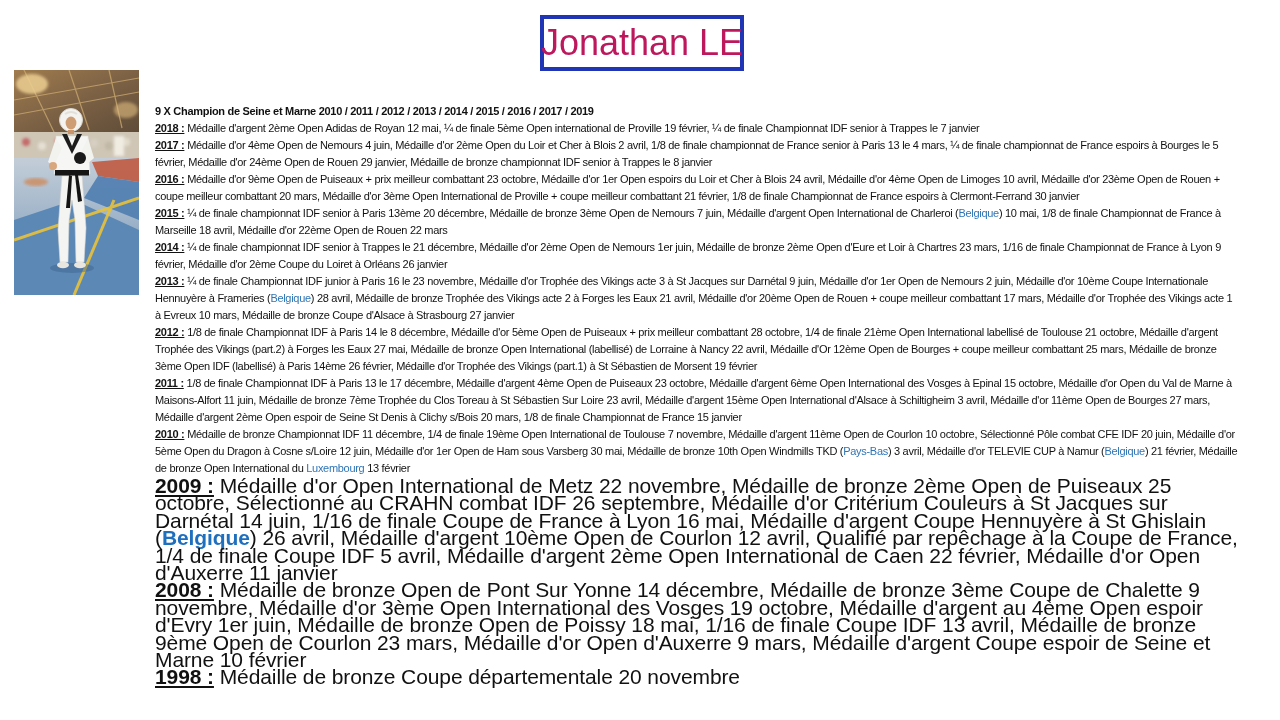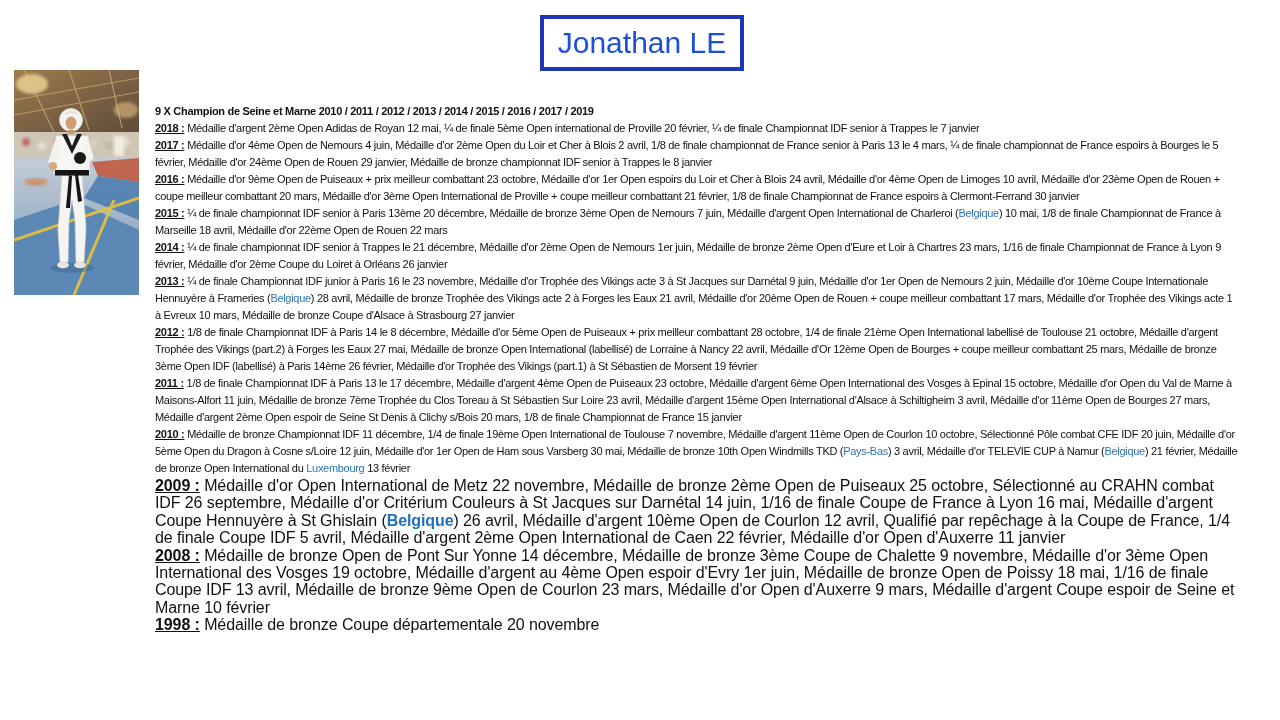--- a/index.html
+++ b/index.html
@@ -14,41 +14,41 @@
   .slide{position:absolute;left:0;top:0;width:1280px;height:720px;background:#fff;}
 
   
   .title-box{
     position:absolute;left:540px;top:15px;width:204px;height:56px;
     border:4px solid #1f35b5;background:#fff;
     display:flex;align-items:center;justify-content:center;
     box-sizing:border-box;
   }
   .title-box span{
-    font-size:30px;color:#1d4ed8;letter-spacing:0px;white-space:nowrap;
+    font-size:36px;color:#be185d;letter-spacing:0px;white-space:nowrap;
   }
 
   
   .photo{
     position:absolute;left:14px;top:70px;width:125px;height:225px;
     overflow:hidden;background:#9aa7b5;
   }
   .photo svg{display:block;}
 
   
   .content{
     position:absolute;left:155px;top:103px;width:1085px;
   }
   p{margin:0;padding:0;}
   .narrow{
     font-size:11px;line-height:17px;letter-spacing:-0.3px;
     font-family:"Liberation Sans",sans-serif;
   }
   .wide{
-    font-size:16px;line-height:17.4px;letter-spacing:-0.1px;
+    font-size:21px;line-height:17.4px;letter-spacing:-0.1px;
     font-family:"Liberation Sans",sans-serif;
   }
   .bold{font-weight:bold;}
   .year{font-weight:bold;}
   .year u{text-decoration:underline;}
   .lnk{color:#2E74B5;cursor:pointer;text-align:right;}
   .lnk.bold{color:#1F6FBF;}
   .hdr{white-space:pre-wrap;}
 </style>
 </head>
@@ -134,21 +134,21 @@
         <ellipse cx="57" cy="53" rx="5.4" ry="6.4" fill="#cf9d74"></ellipse>
         <path d="M51,44 Q57,40 63,44" stroke="#e3e0d8" stroke-width="2" fill="none"></path>
         <rect x="54" y="60" width="6" height="4" fill="#c8946c"></rect>
       </g>
     </svg>
   </div>
 
   <div class="content">
     <p class="narrow hdr bold">9 X Champion de Seine et Marne 2010 / 2011 / 2012 / 2013 / 2014 / 2015 / 2016 / 2017 / 2019</p>
     <div id="records">
-        <p class="rec narrow"><span class="year"><u>2018 :</u> </span><span>Médaille d'argent 2ème Open Adidas de Royan 12 mai, ¼ de finale 5ème Open international de Proville 20 février, ¼ de finale Championnat IDF senior à Trappes le 7 janvier</span></p>
+        <p class="rec narrow"><span class="year"><u>2018 :</u> </span><span>Médaille d'argent 2ème Open Adidas de Royan 12 mai, ¼ de finale 5ème Open international de Proville 19 février, ¼ de finale Championnat IDF senior à Trappes le 7 janvier</span></p>
         <p class="rec narrow"><span class="year"><u>2017 :</u> </span><span>Médaille d'or 4ème Open de Nemours 4 juin, Médaille d'or 2ème Open du Loir et Cher à Blois 2 avril, 1/8 de finale championnat de France senior à Paris 13 le 4 mars, ¼ de finale championnat de France espoirs à Bourges le 5 février, Médaille d'or 24ème Open de Rouen 29 janvier, Médaille de bronze championnat IDF senior à Trappes le 8 janvier</span></p>
         <p class="rec narrow"><span class="year"><u>2016 :</u> </span><span>Médaille d'or 9ème Open de Puiseaux + prix meilleur combattant 23 octobre, Médaille d'or 1er Open espoirs du Loir et Cher à Blois 24 avril, Médaille d'or 4ème Open de Limoges 10 avril, Médaille d'or 23ème Open de Rouen + coupe meilleur combattant 20 mars, Médaille d'or 3ème Open International de Proville + coupe meilleur combattant 21 février, 1/8 de finale Championnat de France espoirs à Clermont-Ferrand 30 janvier</span></p>
         <p class="rec narrow"><span class="year"><u>2015 :</u> </span><span>¼ de finale championnat IDF senior à Paris 13ème 20 décembre, Médaille de bronze 3ème Open de Nemours 7 juin, Médaille d'argent Open International de Charleroi (</span><span class="lnk">Belgique</span><span>) 10 mai, 1/8 de finale Championnat de France à Marseille 18 avril, Médaille d'or 22ème Open de Rouen 22 mars</span></p>
         <p class="rec narrow"><span class="year"><u>2014 :</u> </span><span>¼ de finale championnat IDF senior à Trappes le 21 décembre, Médaille d'or 2ème Open de Nemours 1er juin, Médaille de bronze 2ème Open d'Eure et Loir à Chartres 23 mars, 1/16 de finale Championnat de France à Lyon 9 février, Médaille d'or 2ème Coupe du Loiret à Orléans 26 janvier</span></p>
         <p class="rec narrow"><span class="year"><u>2013 :</u> </span><span>¼ de finale Championnat IDF junior à Paris 16 le 23 novembre, Médaille d'or Trophée des Vikings acte 3 à St Jacques sur Darnétal 9 juin, Médaille d'or 1er Open de Nemours 2 juin, Médaille d'or 10ème Coupe Internationale Hennuyère à Frameries (</span><span class="lnk">Belgique</span><span>) 28 avril, Médaille de bronze Trophée des Vikings acte 2 à Forges les Eaux 21 avril, Médaille d'or 20ème Open de Rouen + coupe meilleur combattant 17 mars, Médaille d'or Trophée des Vikings acte 1 à Evreux 10 mars, Médaille de bronze Coupe d'Alsace à Strasbourg 27 janvier</span></p>
         <p class="rec narrow"><span class="year"><u>2012 :</u> </span><span>1/8 de finale Championnat IDF à Paris 14 le 8 décembre, Médaille d'or 5ème Open de Puiseaux + prix meilleur combattant 28 octobre, 1/4 de finale 21ème Open International labellisé de Toulouse 21 octobre, Médaille d'argent Trophée des Vikings (part.2) à Forges les Eaux 27 mai, Médaille de bronze Open International (labellisé) de Lorraine à Nancy 22 avril, Médaille d'Or 12ème Open de Bourges + coupe meilleur combattant 25 mars, Médaille de bronze 3ème Open IDF (labellisé) à Paris 14ème 26 février, Médaille d'or Trophée des Vikings (part.1) à St Sébastien de Morsent 19 février</span></p>
         <p class="rec narrow"><span class="year"><u>2011 :</u> </span><span>1/8 de finale Championnat IDF à Paris 13 le 17 décembre, Médaille d'argent 4ème Open de Puiseaux 23 octobre, Médaille d'argent 6ème Open International des Vosges à Epinal 15 octobre, Médaille d'or Open du Val de Marne à Maisons-Alfort 11 juin, Médaille de bronze 7ème Trophée du Clos Toreau à St Sébastien Sur Loire 23 avril, Médaille d'argent 15ème Open International d'Alsace à Schiltigheim 3 avril, Médaille d'or 11ème Open de Bourges 27 mars, Médaille d'argent 2ème Open espoir de Seine St Denis à Clichy s/Bois 20 mars, 1/8 de finale Championnat de France 15 janvier</span></p>
         <p class="rec narrow"><span class="year"><u>2010 :</u> </span><span>Médaille de bronze Championnat IDF 11 décembre, 1/4 de finale 19ème Open International de Toulouse 7 novembre, Médaille d'argent 11ème Open de Courlon 10 octobre, Sélectionné Pôle combat CFE IDF 20 juin, Médaille d'or 5ème Open du Dragon à Cosne s/Loire 12 juin, Médaille d'or 1er Open de Ham sous Varsberg 30 mai, Médaille de bronze 10th Open Windmills TKD (</span><span class="lnk">Pays-Bas</span><span>) 3 avril, Médaille d'or TELEVIE CUP à Namur (</span><span class="lnk">Belgique</span><span>) 21 février, Médaille de bronze Open International du </span><span class="lnk">Luxembourg</span><span> 13 février</span></p>
         <p class="rec wide"><span class="year"><u>2009 :</u> </span><span>Médaille d'or Open International de Metz 22 novembre, Médaille de bronze 2ème Open de Puiseaux 25 octobre, Sélectionné au CRAHN  combat IDF 26 septembre, Médaille d'or Critérium Couleurs à St Jacques sur Darnétal 14 juin, 1/16 de finale Coupe de France à Lyon 16 mai, Médaille d'argent Coupe Hennuyère à St Ghislain (</span><span class="lnk bold">Belgique</span><span>) 26 avril, Médaille d'argent 10ème Open de Courlon 12 avril, Qualifié par repêchage à la Coupe de France, 1/4 de finale Coupe IDF 5 avril, Médaille d'argent 2ème Open International de Caen 22 février, Médaille d'or Open d'Auxerre 11 janvier</span></p>
         <p class="rec wide"><span class="year"><u>2008 :</u> </span><span>Médaille de bronze Open de Pont Sur Yonne 14 décembre, Médaille de bronze 3ème Coupe de Chalette 9 novembre, Médaille d'or 3ème Open International des Vosges 19 octobre, Médaille d'argent au 4ème Open espoir d'Evry 1er juin, Médaille de bronze Open de Poissy 18 mai, 1/16 de finale Coupe IDF 13 avril, Médaille de bronze 9ème Open de Courlon 23 mars, Médaille d'or Open d'Auxerre 9 mars, Médaille d'argent Coupe espoir de Seine et Marne 10 février</span></p>

